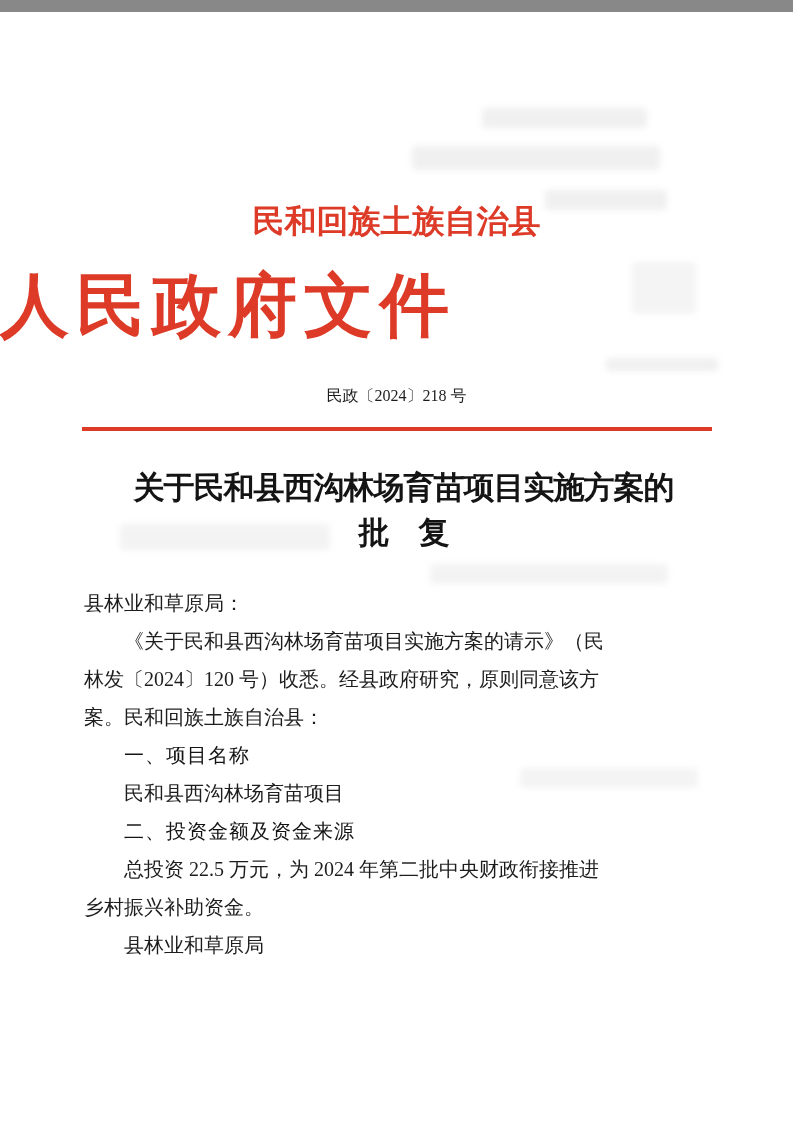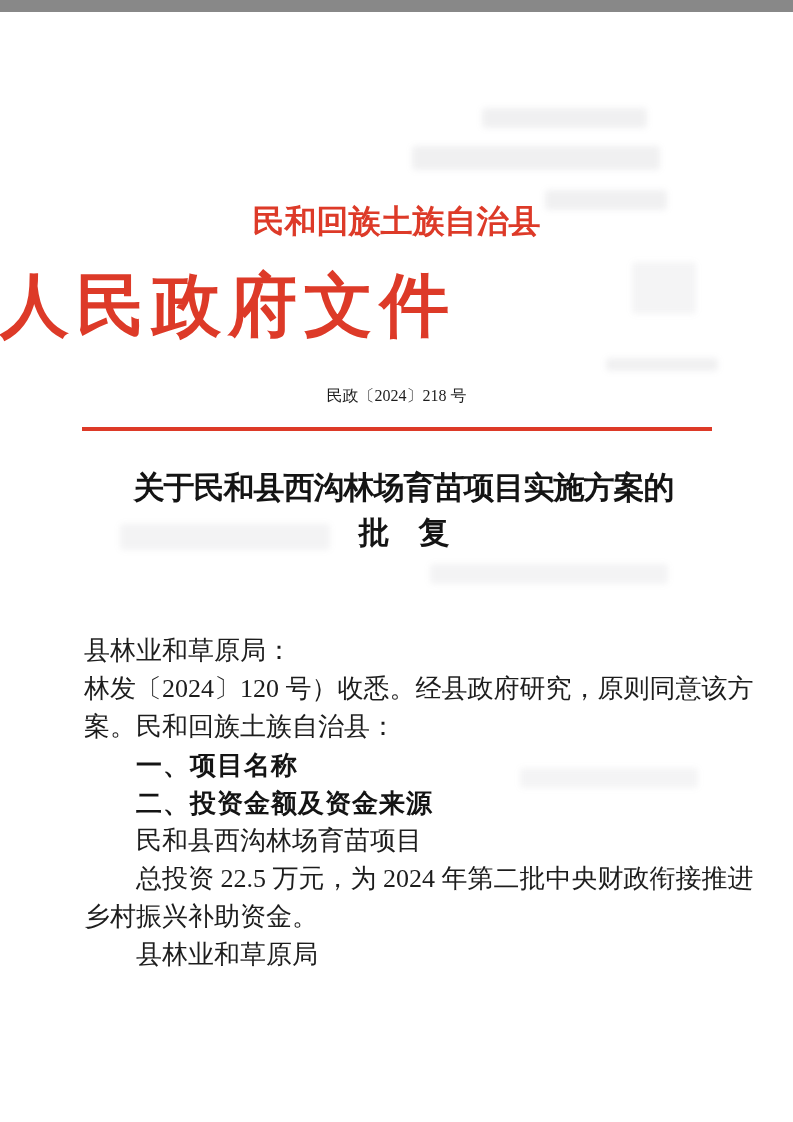--- a/index.html
+++ b/index.html
@@ -68,35 +68,35 @@
     font-size: 31px;
     line-height: 45px;
     font-weight: bold;
     color: #141414;
     letter-spacing: -1px;
     z-index: 1;
   }
   .title span { display: block; }
   .body-block {
     position: absolute;
-    top: 620px; left: 84px;
+    top: 572px; left: 84px;
     width: 660px;
-    font-size: 26px;
+    font-size: 20px;
     line-height: 38px;
     color: #1d1d1d;
     z-index: 1;
   }
   .body-block p {
     margin: 0;
     white-space: nowrap;
   }
   .indent { text-indent: 2em; }
   .heading {
     font-family: "DejaVu Sans", "Liberation Sans", sans-serif;
-    font-weight: bold;
+    font-weight: normal;
     color: #141414;
     letter-spacing: 1px;
   }
 </style>
 </head>
 <body>
 
 <div class="page">
 
   <div class="ghost g1"></div>
@@ -116,23 +116,24 @@
 
   <div class="red-rule" style="background-color: rgb(221, 58, 40);"></div>
 
   <h1 class="title">
     <span>关于民和县西沟林场育苗项目实施方案的</span>
     <span>批　复</span>
   </h1>
 
   <main class="body-block">
     <p>县林业和草原局：</p>
+    <p class="indent">《关于民和县西沟林场育苗项目实施方案的请示》（民</p>
     <p>林发〔2024〕120 号）收悉。经县政府研究，原则同意该方</p>
     <p>案。民和回族土族自治县：</p>
     <p class="indent heading">一、项目名称</p>
+    <p class="indent">民和县西沟林场育苗项目</p>
     <p class="indent heading">二、投资金额及资金来源</p>
-    <p class="indent">民和县西沟林场育苗项目</p>
     <p class="indent">总投资 22.5 万元，为 2024 年第二批中央财政衔接推进</p>
     <p>乡村振兴补助资金。</p>
     <p class="indent">县林业和草原局</p>
   </main>
 
 </div>
 
 </body></html>

